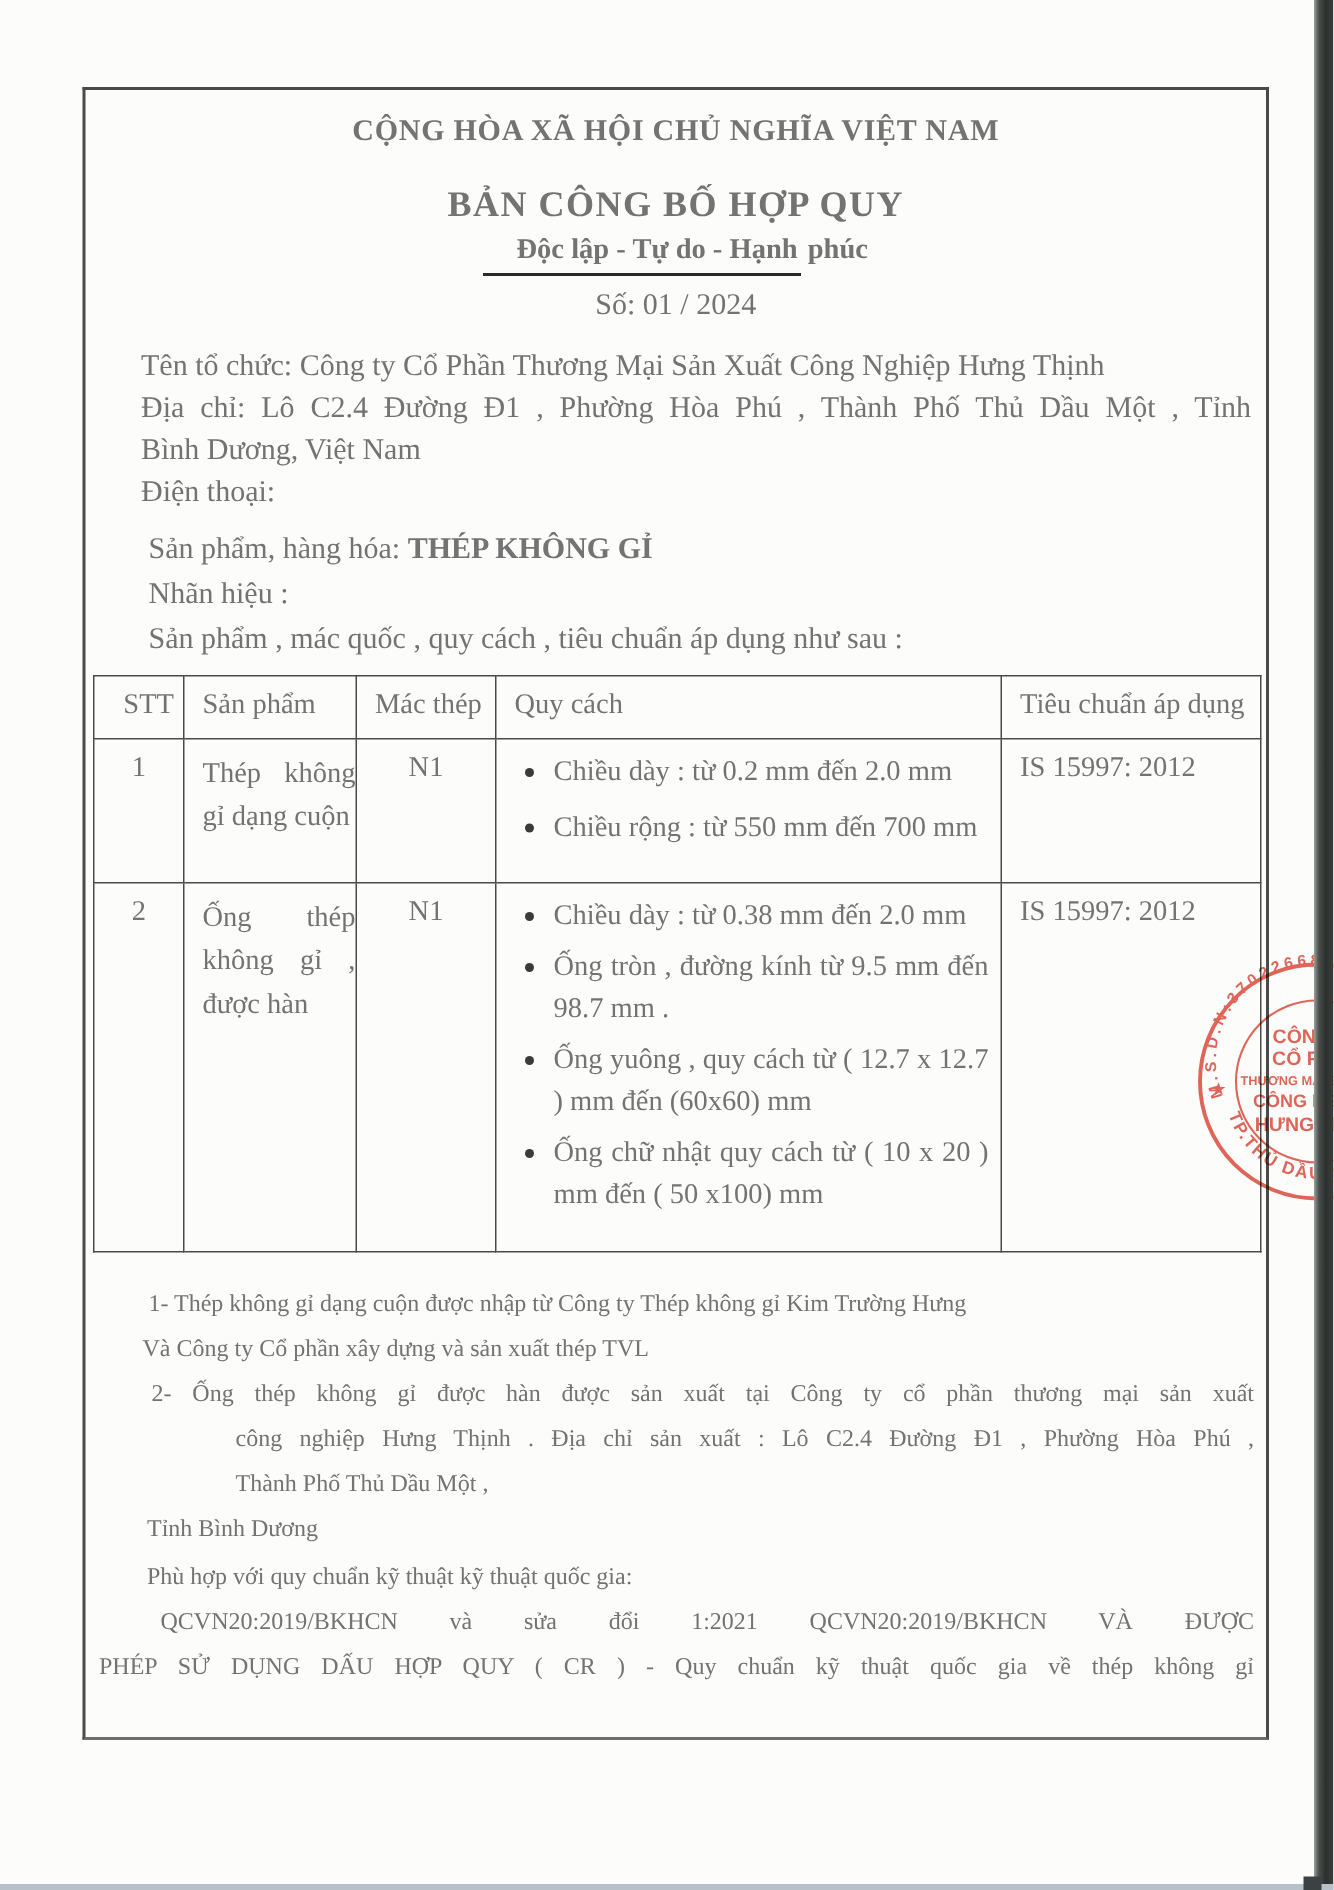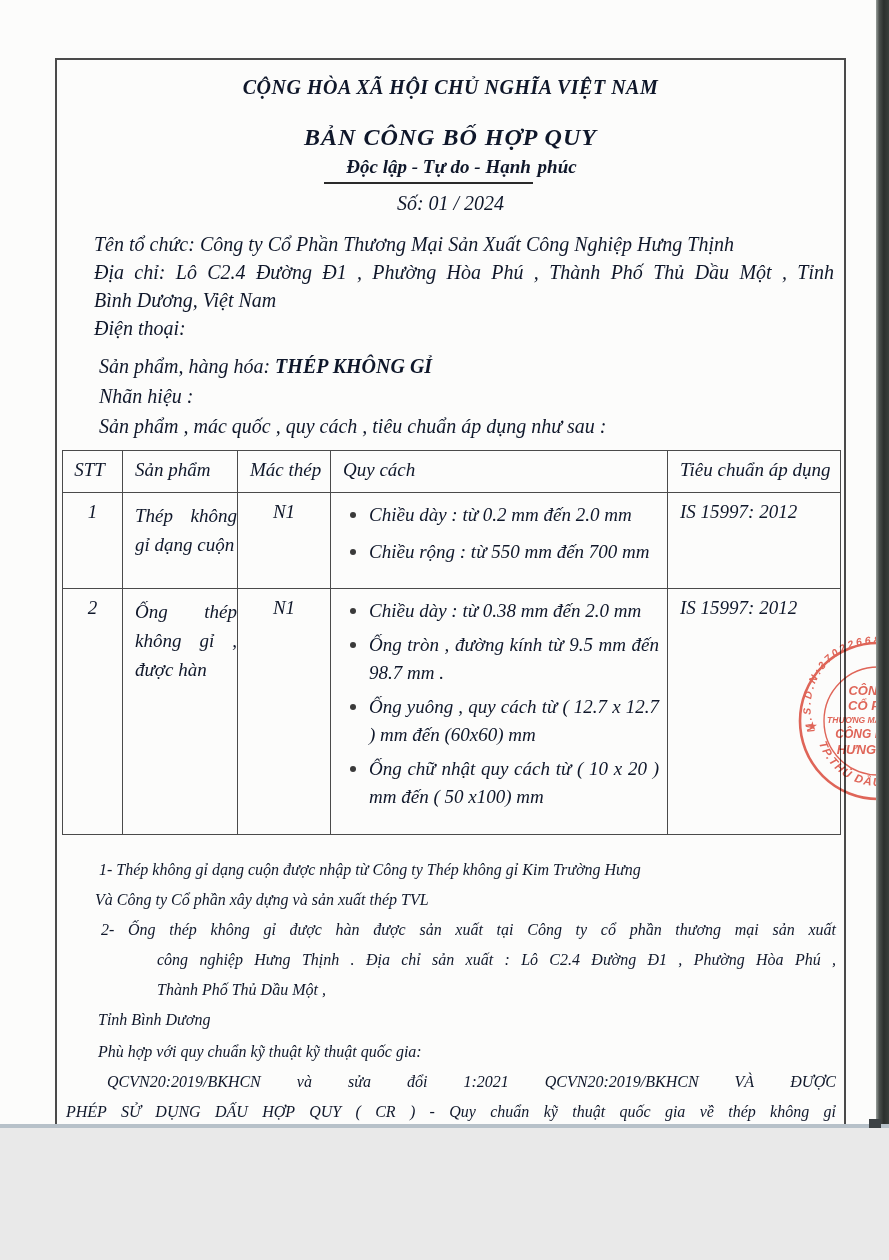--- a/index.html
+++ b/index.html
@@ -1,24 +1,23 @@
 <!DOCTYPE html>
 <html><head>
 <meta charset="utf-8">
 <style>
   * { margin:0; padding:0; box-sizing:border-box; }
   html,body { background:#e9e9e9; }
   .page {
     position:relative;
-    width:889px; height:1128px;
+    width:889px; height:1260px;
     background:#fcfcfb;
     overflow:hidden;
     font-family:"Liberation Serif","DejaVu Serif",serif;
-    color:#0f172a;
-    font-style:italic;
+    color:#737373;
   }
   
   .scan-right {
     position:absolute; top:0; right:0; bottom:0; width:13px;
     background:linear-gradient(90deg,#9aa09c 0%,#4a4f4c 25%,#2c302e 60%,#3a3f3c 100%);
     z-index:6;
   }
   .scan-bottom {
     position:absolute; left:0; right:0; bottom:0; height:4px;
     background:#b7c1c9; z-index:6;
@@ -58,21 +57,21 @@
   table.spec th, table.spec td {
     border:1.6px solid #4a4a4a;
     vertical-align:top;
     font-weight:normal;
   }
   col.c-stt { width:60px; } col.c-sp { width:115px; } col.c-mac { width:93px; }
   col.c-qc { width:337px; } col.c-tc { width:173px; }
   tr.hdr { height:42px; }
   tr.r1 { height:96px; } tr.r2 { height:246px; }
   th { padding:8px 6px 0 12px; text-align:left; }
-  th.cen { text-align:center; padding-left:0; }
+  th.cen { text-align:right; padding-left:0; }
   td.stt { text-align:center; padding-top:8px; }
   td.sp { padding:8px 0 0 12px; text-align:justify; line-height:29px; }
   td.mac { text-align:center; padding-top:8px; }
   td.qc { padding:8px 8px 0 16px; }
   td.tc { padding:8px 6px 0 12px; }
   ul.bullets { list-style:none; }
   ul.bullets li {
     position:relative; padding-left:22px; margin-bottom:6px;
     text-align:justify; line-height:28px;
   }

